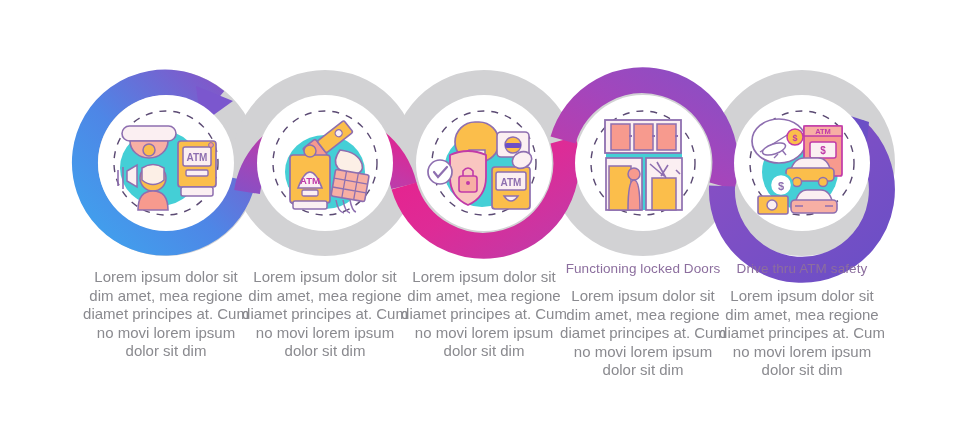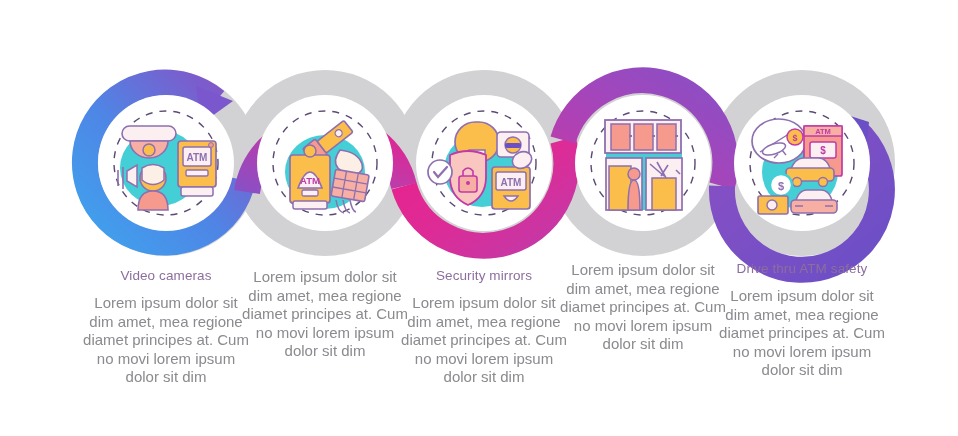--- a/index.html
+++ b/index.html
@@ -243,34 +243,33 @@
       <path d="M 795 206 l 8 0 M 825 206 l 8 0" stroke="#8E6FB0" stroke-width="1.6"></path>
 
       <rect x="758" y="196" width="30" height="18" rx="2" fill="#FBBE4B" stroke="#8E6FB0" stroke-width="1.6"></rect>
       <circle cx="772" cy="205" r="5" fill="#FBEFF2" stroke="#8E6FB0" stroke-width="1.4"></circle>
     </g>
   </svg>
 
   <div class="steps">
 
     <div class="step" style="left:82px;top:268px;">
-      <div class="step-title">Video cameras</div>
       <div class="step-desc">Lorem ipsum dolor sit dim amet, mea regione diamet principes at. Cum no movi lorem ipsum dolor sit dim</div>
     </div>
 
     <div class="step" style="left:241px;top:268px;">
       <div class="step-desc">Lorem ipsum dolor sit dim amet, mea regione diamet principes at. Cum no movi lorem ipsum dolor sit dim</div>
     </div>
 
     <div class="step" style="left:400px;top:268px;">
-      <div class="step-title">Security mirrors</div>
       <div class="step-desc">Lorem ipsum dolor sit dim amet, mea regione diamet principes at. Cum no movi lorem ipsum dolor sit dim</div>
     </div>
 
     <div class="step" style="left:559px;top:261px;">
+      <div class="step-title">Functioning locked Doors</div>
       <div class="step-desc">Lorem ipsum dolor sit dim amet, mea regione diamet principes at. Cum no movi lorem ipsum dolor sit dim</div>
     </div>
 
     <div class="step" style="left:718px;top:261px;">
       <div class="step-title">Drive thru ATM safety</div>
       <div class="step-desc">Lorem ipsum dolor sit dim amet, mea regione diamet principes at. Cum no movi lorem ipsum dolor sit dim</div>
     </div>
 
   </div>
 </div>

